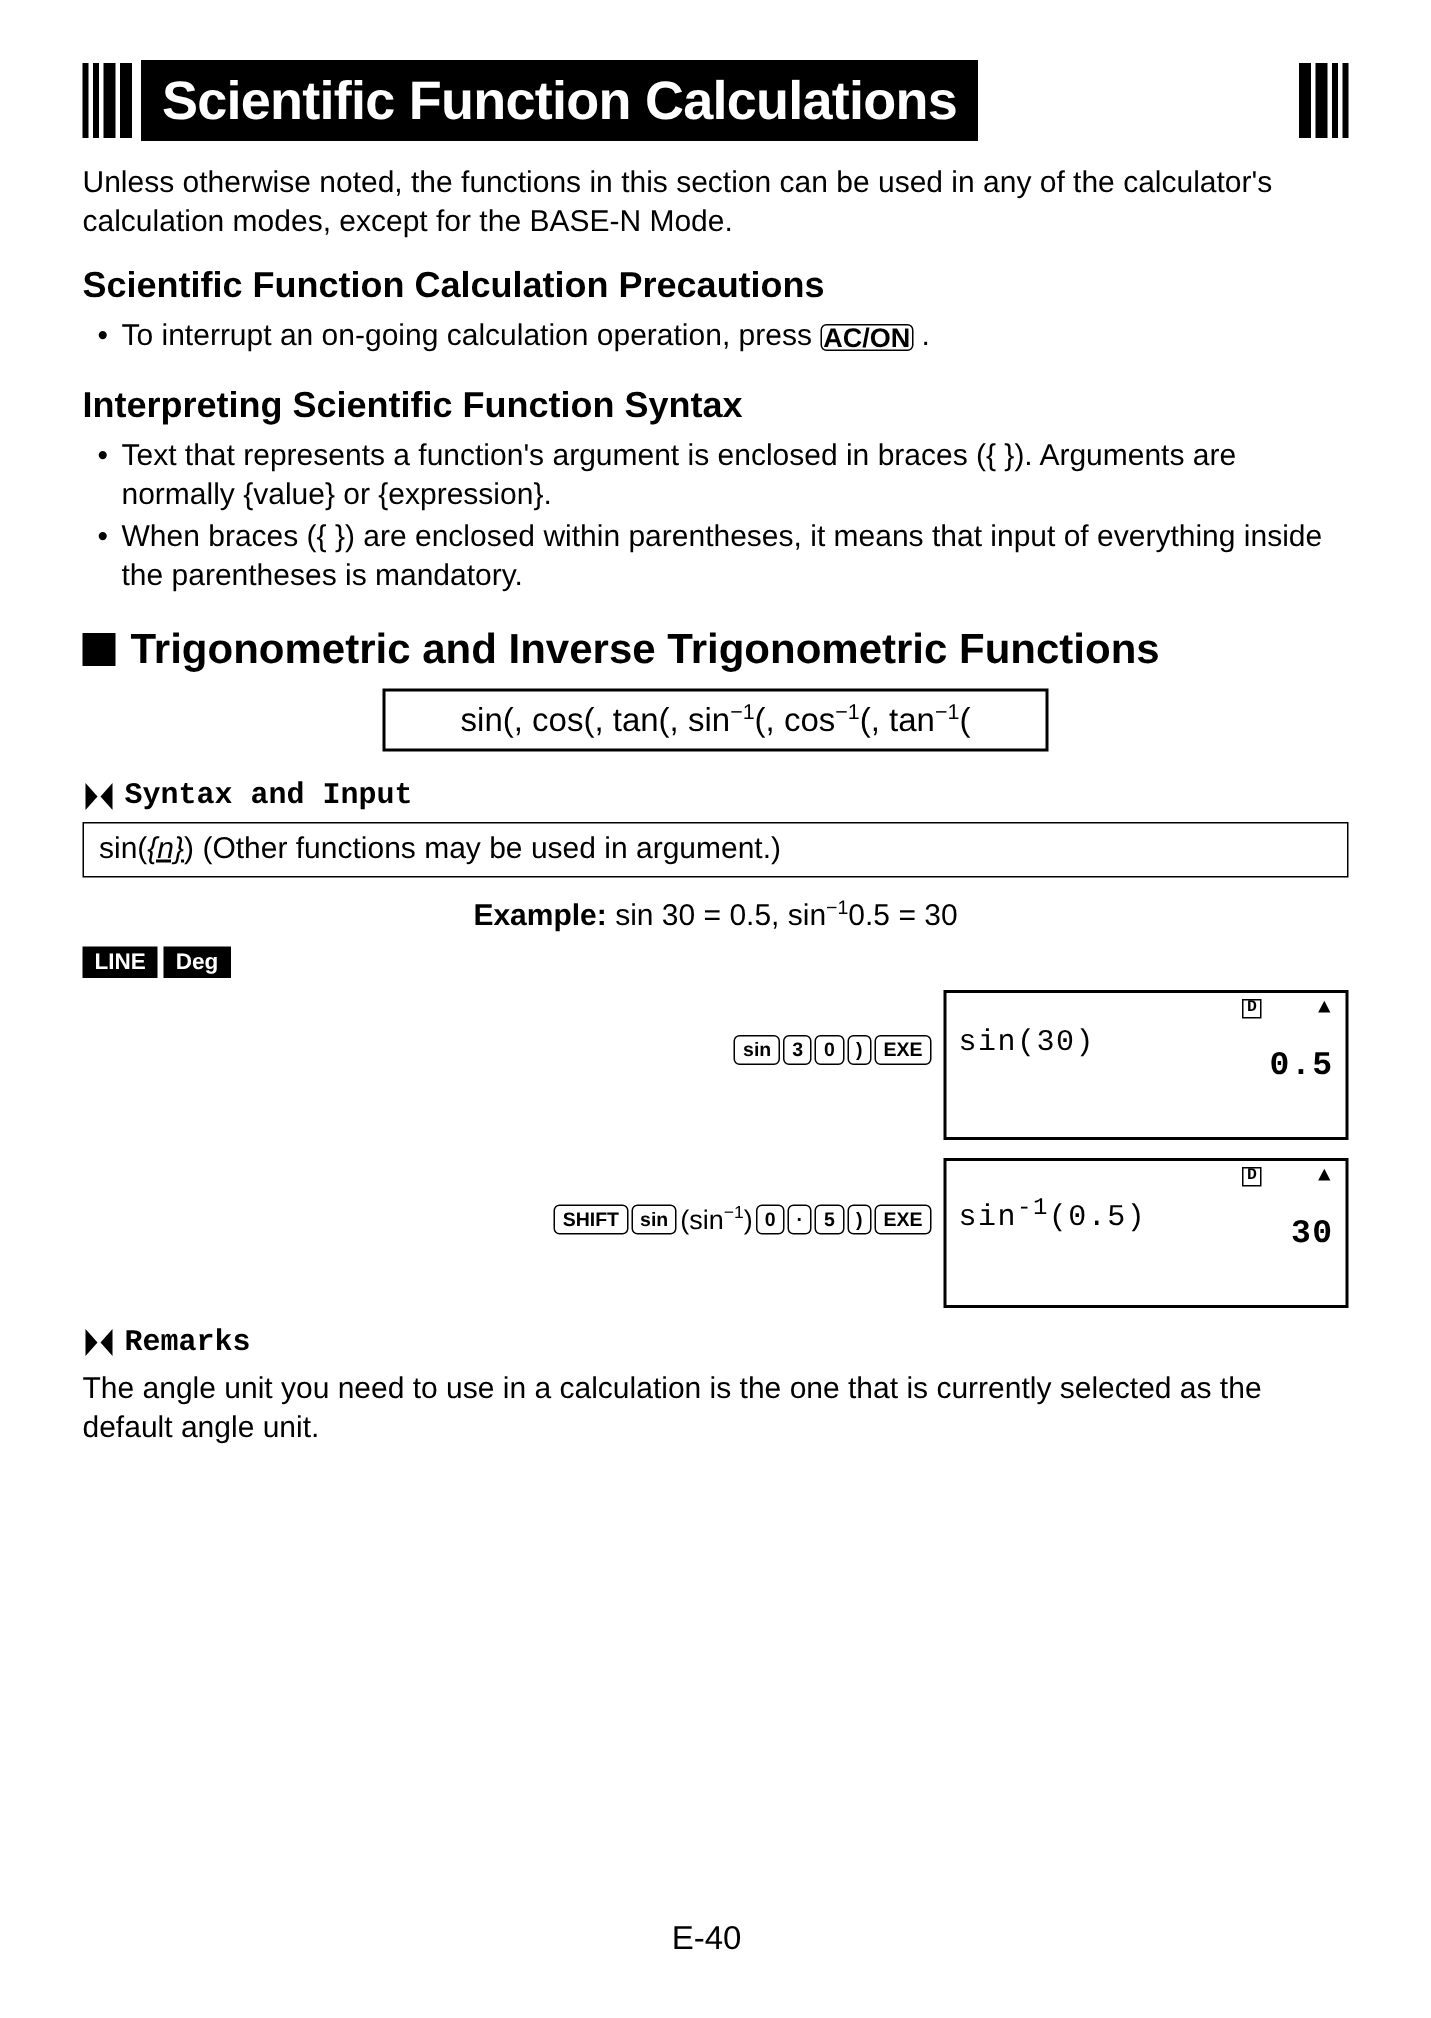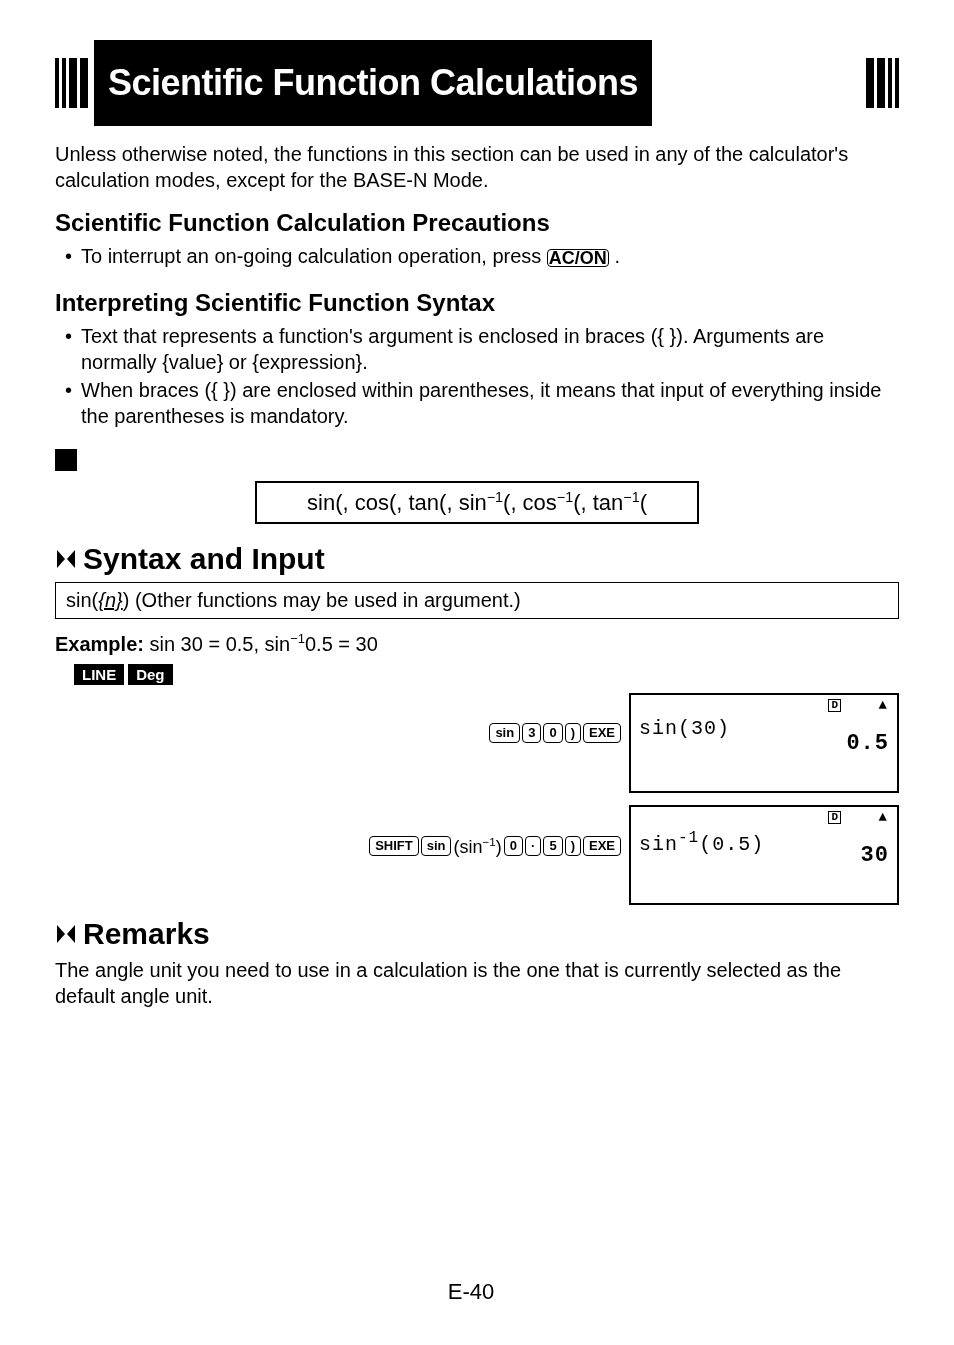--- a/index.html
+++ b/index.html
@@ -28,21 +28,21 @@
   .bars.left span:nth-child(4) { width: 8px; height: 50px; background:#000; }
   .bars.right span:nth-child(1) { width: 8px; height: 50px; background:#000; }
   .bars.right span:nth-child(2) { width: 8px; height: 50px; background:#000; }
   .bars.right span:nth-child(3) { width: 4px; height: 50px; background:#000; }
   .bars.right span:nth-child(4) { width: 4px; height: 50px; background:#000; }
   .title-text {
     background: #000;
     color: #fff;
     font-weight: 900;
     font-size: 36px;
-    padding: 22px 14px;
+    padding: 6px 14px;
     margin-left: 6px;
     letter-spacing: -0.5px;
   }
   .intro {
     font-size: 20px;
     line-height: 1.3;
     margin-bottom: 16px;
   }
   h2.sub {
     font-size: 24px;
@@ -106,40 +106,41 @@
     display: flex;
     align-items: center;
     margin: 10px 0 6px 0;
   }
   .sub-head .arr {
     font-size: 22px;
     font-weight: bold;
     margin-right: 6px;
   }
   .sub-head h4 {
-    font-size: 30px;
-    font-weight: bold;
+    font-size: 20px;
+    font-weight: bold;
+    font-family: Liberation Mono, monospace;
   }
   .syntax-box {
     border: 1px solid #000;
     padding: 6px 10px;
     font-size: 20px;
     margin-bottom: 12px;
   }
   .syntax-box .arg { text-decoration: underline; font-style: italic; }
   .example-line {
     font-size: 20px;
     margin-bottom: 8px;
+    text-align: center;
   }
   .example-line b { font-weight: bold; }
   .mode-badges {
     display: flex;
     gap: 4px;
     margin-bottom: 8px;
-    margin-left: 19px;
   }
   .badge {
     background: #000;
     color: #fff;
     font-size: 15px;
     font-weight: bold;
     padding: 2px 8px;
   }
   .calc-row {
     display: flex;
@@ -243,20 +244,21 @@
 </ul>
 
 <h2 class="sub">Interpreting Scientific Function Syntax</h2>
 <ul class="bul">
   <li>Text that represents a function's argument is enclosed in braces ({ }). Arguments are normally {value} or {expression}.</li>
   <li>When braces ({ }) are enclosed within parentheses, it means that input of everything inside the parentheses is mandatory.</li>
 </ul>
 
 <div class="section-head">
   <div class="black-sq"></div>
+  <h3>Trigonometric and Inverse Trigonometric Functions</h3>
 </div>
 
 <div class="func-box">
   sin(, cos(, tan(, sin<sup>−1</sup>(, cos<sup>−1</sup>(, tan<sup>−1</sup>(
 </div>
 
 <div class="sub-head">
   <svg class="arr" width="22" height="22">
       <polygon points="2,2 10,11 2,20" fill="#000"></polygon>
       <polygon points="20,2 12,11 20,20" fill="#000"></polygon>

